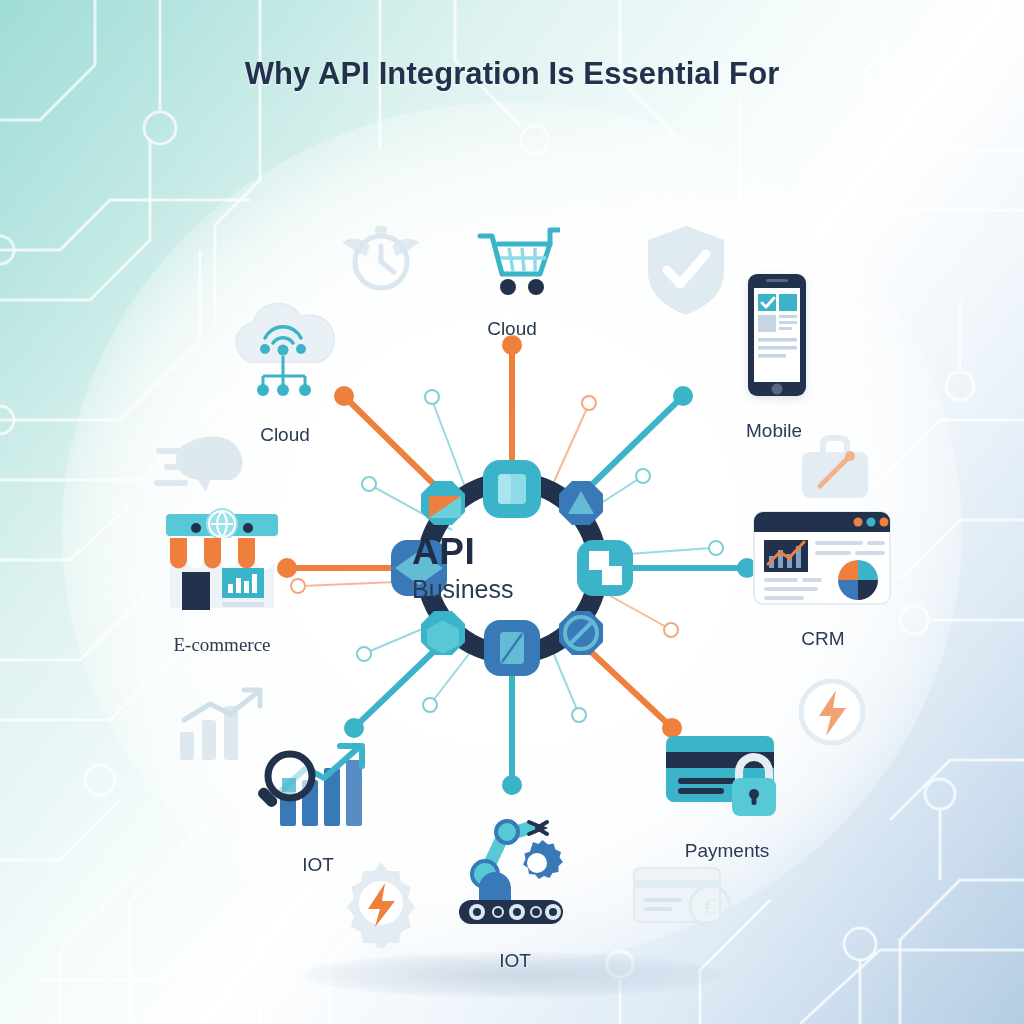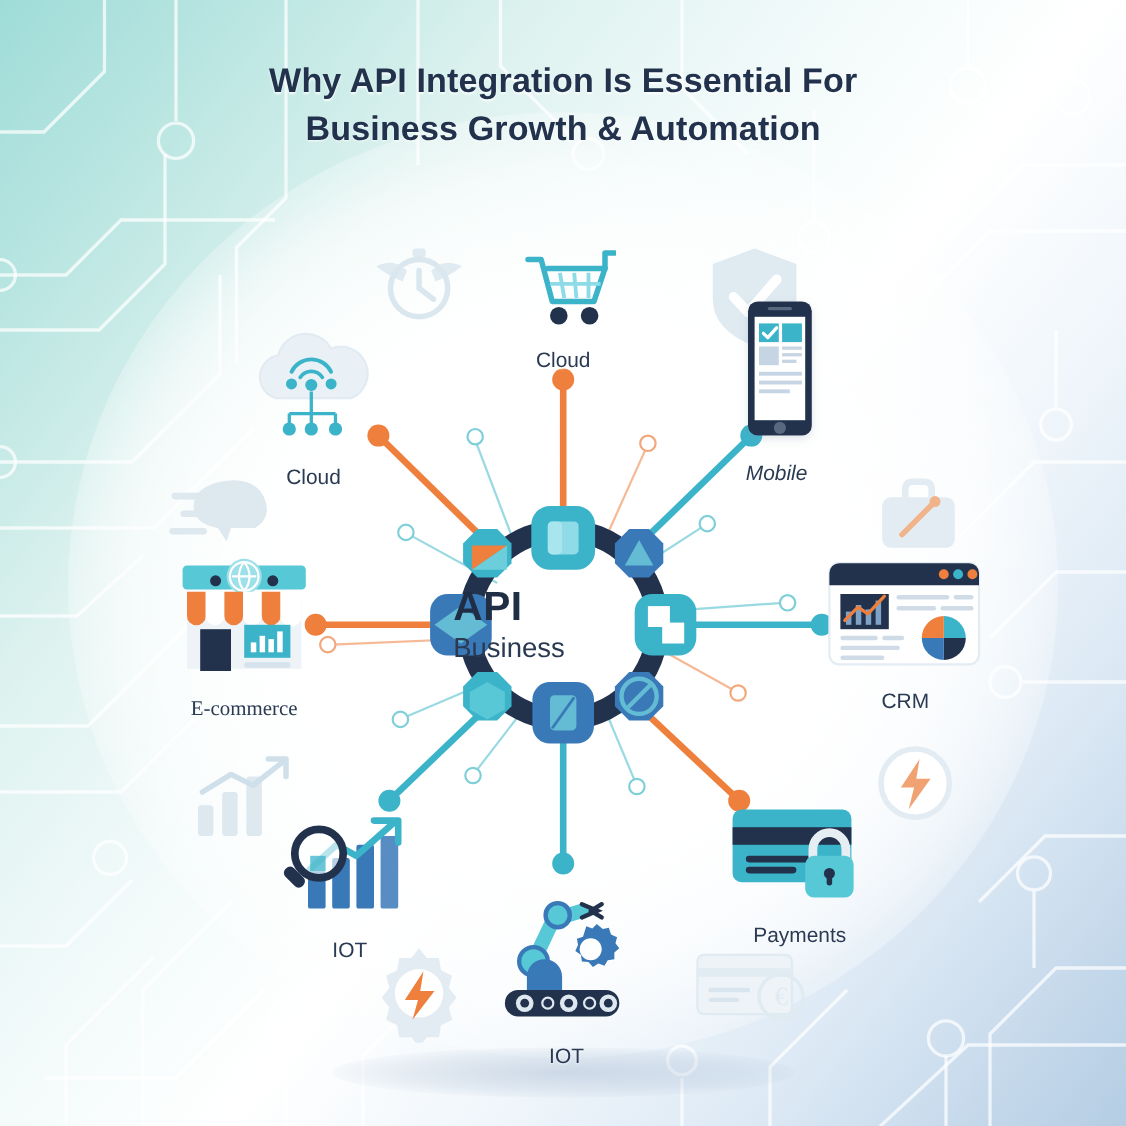--- a/index.html
+++ b/index.html
@@ -134,21 +134,20 @@
       <path d="M960 300 V370"></path>
         <circle cx="960" cy="386" r="14"></circle>
       <path d="M40 980 H160 L240 900"></path>
     </g>
   </svg>
 
   <div class="bg-soft-white"></div>
 
   <div class="title">
     <span>Why API Integration Is Essential For</span>
-    <span class="l2">Business Growth &amp; Automation</span>
   </div>
 
   <div class="ground"></div>
 
   <svg class="faded" style="left:326px;top:214px;" width="110" height="100" viewBox="0 0 110 100">
     <g fill="#dbe7ef" opacity=".85">
       <path d="M16 28 q16 -8 28 4 l-4 10 q-14 -6 -24 -14z"></path>
       <path d="M94 28 q-16 -8 -28 4 l4 10 q14 -6 24 -14z"></path>
       <rect x="49" y="12" width="12" height="8" rx="3"></rect>
     </g>
@@ -339,21 +338,21 @@
         <line x1="58" y1="26" x2="60" y2="49"></line>
         <line x1="71" y1="26" x2="71" y2="49"></line>
         <line x1="36" y1="36" x2="82" y2="36"></line>
       </g>
       <circle cx="44" cy="65" r="8" fill="#22324d"></circle>
       <circle cx="72" cy="65" r="8" fill="#22324d"></circle>
     </svg>
     <span class="lbl">Cloud</span>
   </div>
 
-  <div class="ep" style="left:640px;top:272px;width:132px;font-style:italic;">
+  <div class="ep" style="left:708px;top:272px;width:132px;">
     <svg class="icon" width="92" height="128" viewBox="0 0 92 128" filter="url(#softshadow)">
       <rect x="20" y="2" width="58" height="122" rx="9" fill="#22324d"></rect>
       <rect x="26" y="16" width="46" height="94" fill="#ffffff"></rect>
       <rect x="38" y="7" width="22" height="3" rx="1.5" fill="#58687f"></rect>
       <circle cx="49" cy="117" r="5.5" fill="#58687f"></circle>
       <rect x="30" y="22" width="18" height="17" fill="#3bb3c9"></rect>
       <path d="M34 31 l4 4 l8 -9" stroke="#ffffff" stroke-width="3" fill="none" stroke-linecap="round" stroke-linejoin="round"></path>
       <rect x="51" y="22" width="18" height="17" fill="#3bb3c9"></rect>
       <rect x="30" y="43" width="18" height="17" fill="#c6d5e3"></rect>
       <g fill="#c6d5e3">

